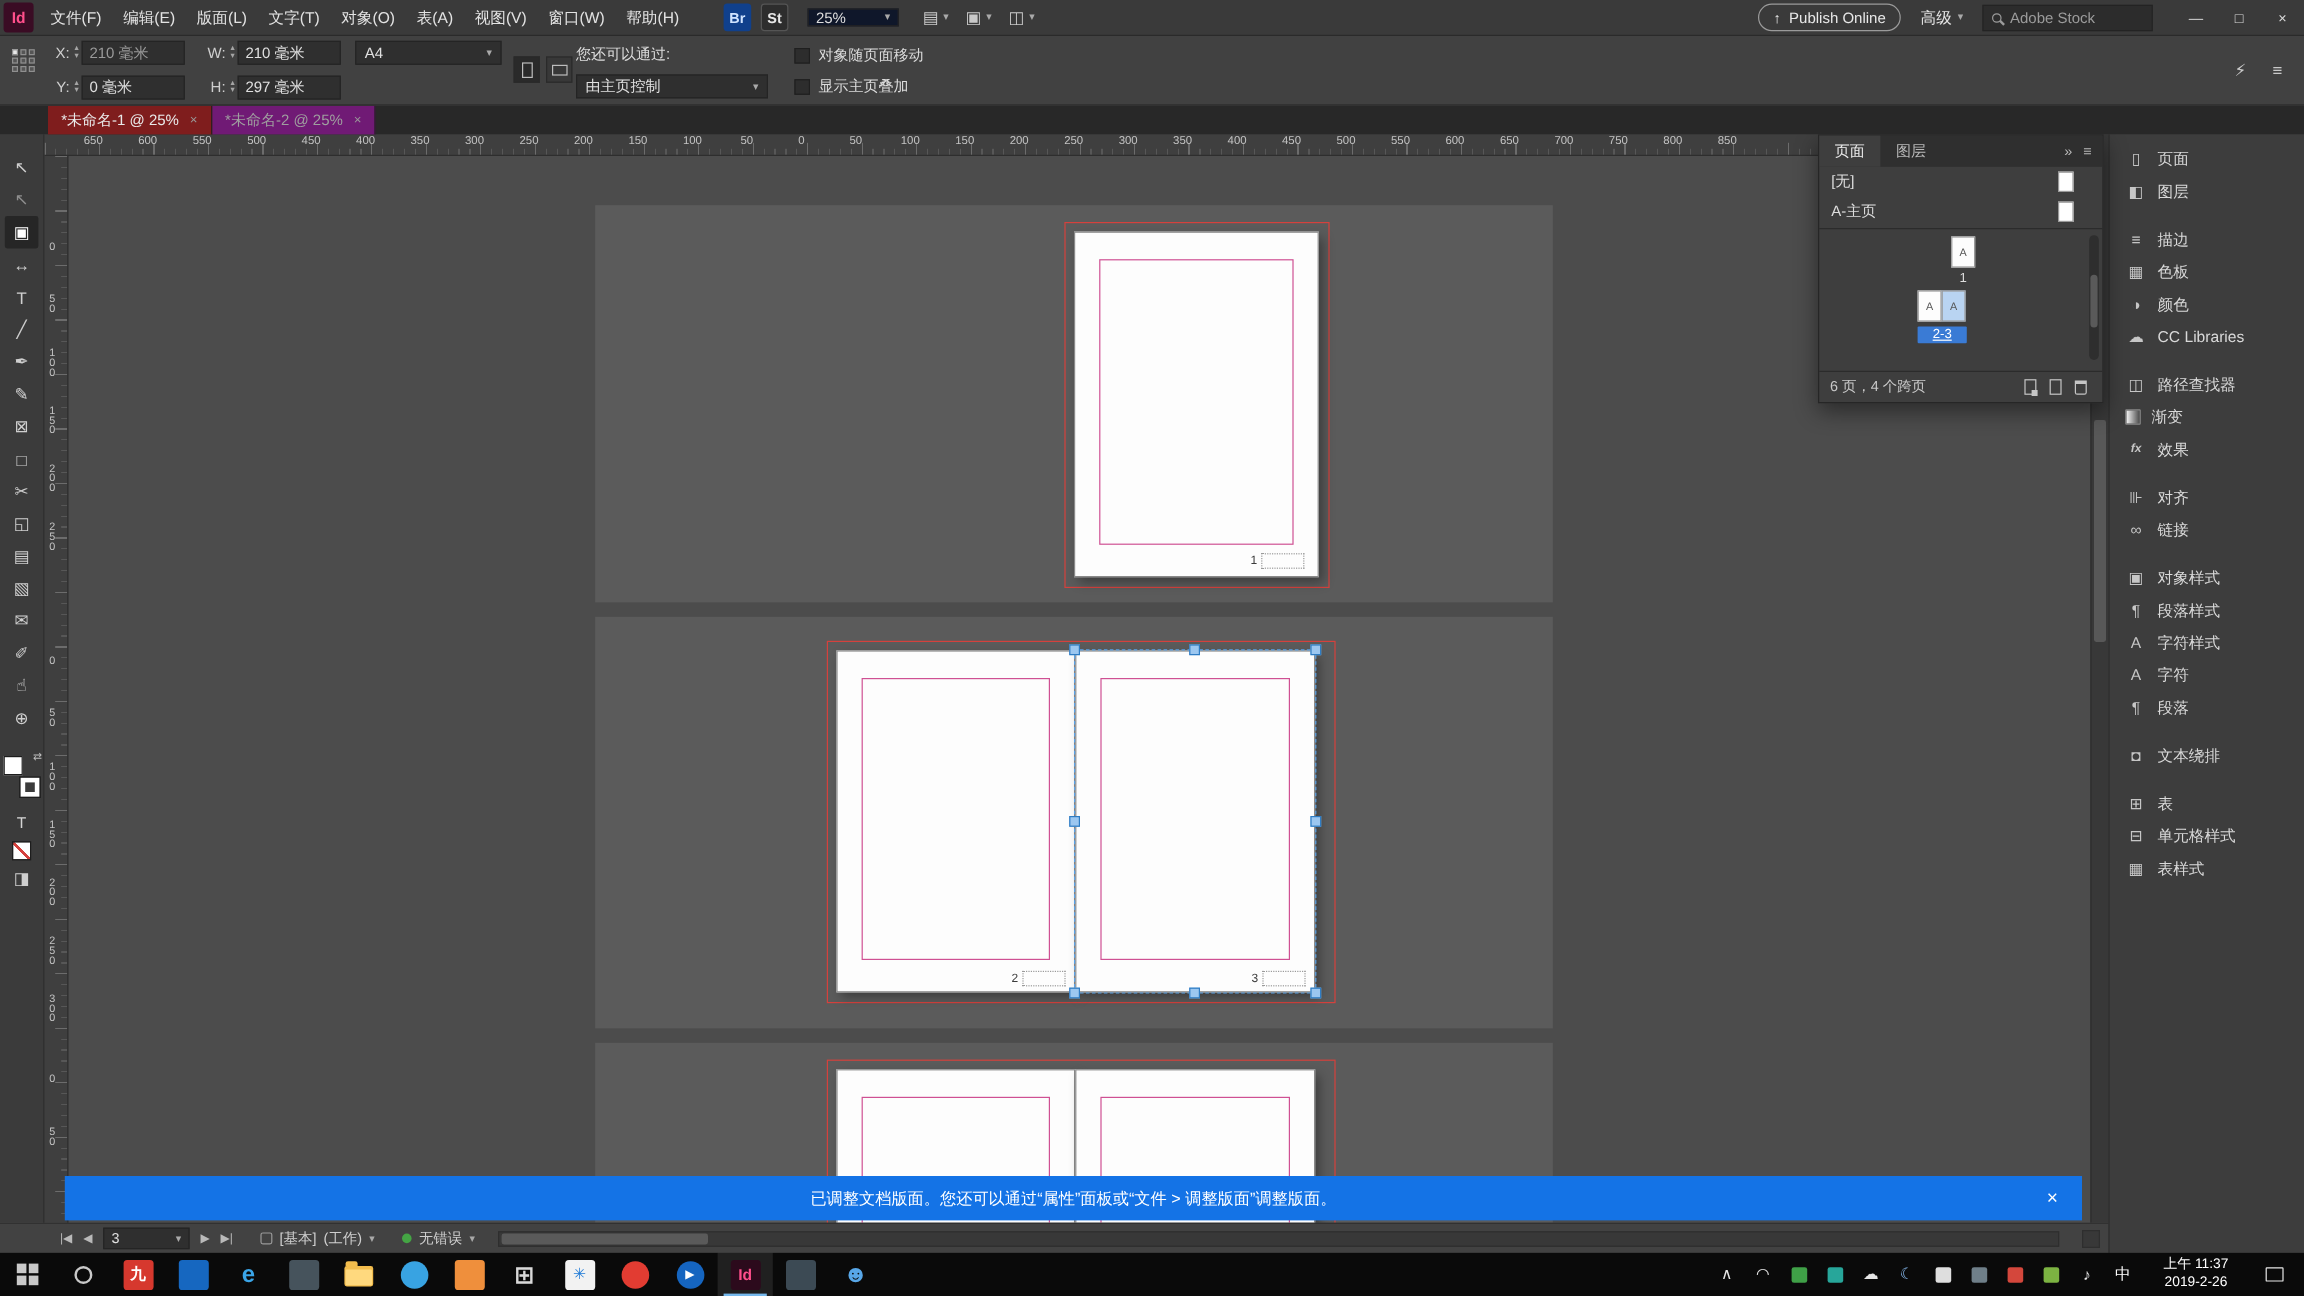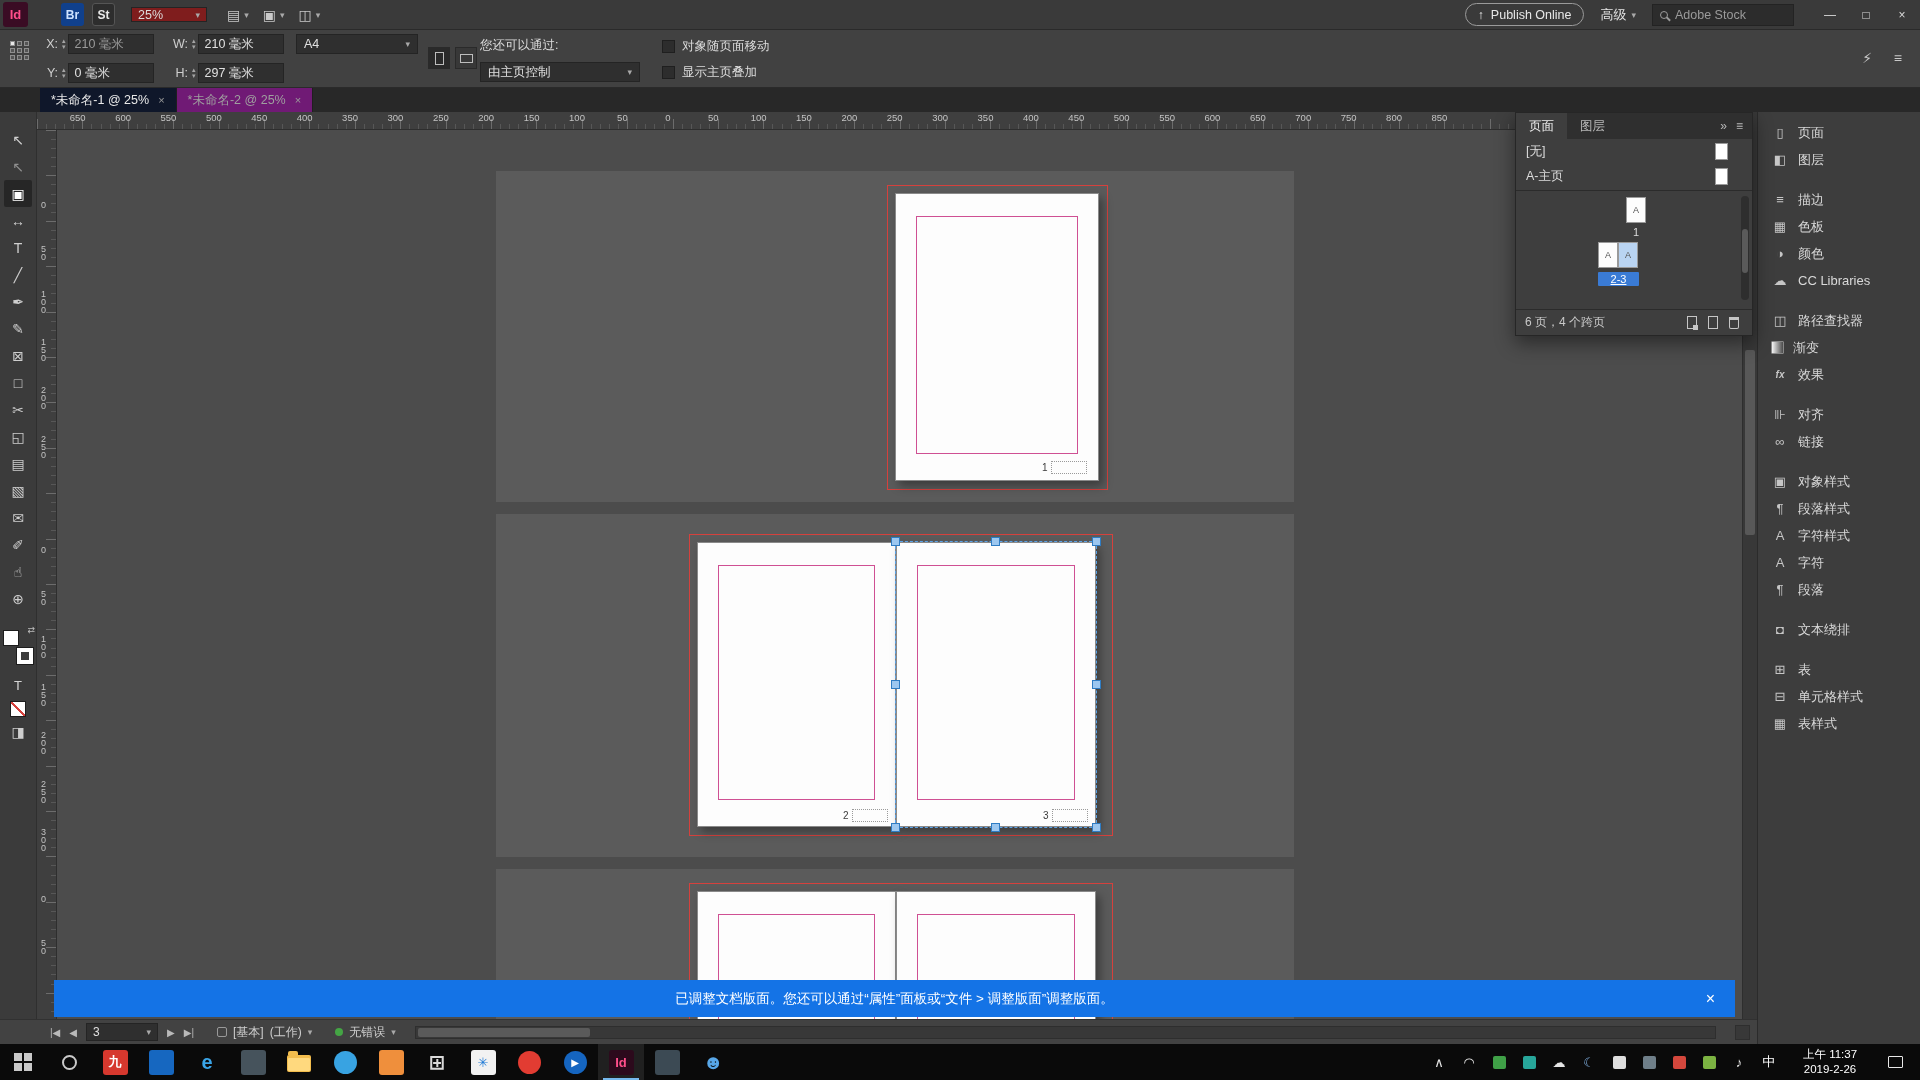--- a/index.html
+++ b/index.html
@@ -8,21 +8,21 @@
   #root{position:relative;width:1920px;height:1080px;background:#4c4c4c;color:#ddd;font-size:13px;overflow:hidden;}
 
   
   .menubar{position:absolute;top:0;left:0;right:0;height:30px;background:#3a3a3a;display:flex;align-items:center;border-bottom:1px solid #2a2a2a;z-index:50;}
   .app-logo{width:25px;height:25px;margin:0 5px 0 3px;background:#3a0c24;color:var(--indesign-pink,#ff4f8b);font-weight:bold;font-size:13px;display:flex;align-items:center;justify-content:center;border-radius:3px;}
   .menus{display:flex;align-items:center;}
   .menu-item{padding:0 9px;line-height:30px;color:#e3e3e3;font-size:13px;white-space:nowrap;}
   .mini-tile{width:23px;height:23px;border-radius:3px;display:flex;align-items:center;justify-content:center;font-size:12px;font-weight:bold;margin-left:8px;}
   .br-tile{background:#10408c;color:#cfe3ff;margin-left:28px;}
   .st-tile{background:#2d2d2d;color:#e8e8e8;border:1px solid #555;}
-  .zoom-box{display:flex;align-items:center;margin-left:16px;background:#7f1d1d;border:1px solid #242424;height:15px;padding:0 6px;width:76px;justify-content:space-between;color:#ddd;font-size:12.5px;}
+  .zoom-box{display:flex;align-items:center;margin-left:16px;background:#0f172a;border:1px solid #242424;height:15px;padding:0 6px;width:76px;justify-content:space-between;color:#ddd;font-size:12.5px;}
   .chev{font-size:9px;color:#a9a9a9;}
   .viewbtns{display:flex;align-items:center;margin-left:20px;gap:14px;}
   .viewbtn{display:flex;align-items:center;gap:4px;color:#c9c9c9;font-size:14px;}
   .mb-right{margin-left:auto;display:flex;align-items:center;}
   .publish-btn{height:23px;border:1px solid #9a9a9a;border-radius:12px;display:flex;align-items:center;padding:0 12px;gap:7px;color:#e8e8e8;font-size:12.5px;white-space:nowrap;}
   .pub-ic{font-size:12px;}
   .adv{margin-left:16px;display:flex;align-items:center;gap:5px;color:#e3e3e3;font-size:13px;}
   .stock-box{margin-left:16px;width:142px;height:22px;background:#2c2c2c;border:1px solid #232323;display:flex;align-items:center;padding:0 7px;gap:7px;color:#9b9b9b;font-size:12.5px;}
   .mag{width:8px;height:8px;border:1.5px solid #9b9b9b;border-radius:50%;position:relative;flex-shrink:0;}
   .mag::after{content:"";position:absolute;width:5px;height:1.5px;background:#9b9b9b;transform:rotate(45deg);right:-4px;bottom:-2px;}
@@ -53,21 +53,21 @@
   .c-liquid{left:480px;top:32px;width:160px;}
   .cb{position:absolute;display:flex;align-items:center;gap:7px;font-size:12.5px;color:#dcdcdc;}
   .cb .box{width:13px;height:13px;background:#2d2d2d;border:1px solid #1f1f1f;flex-shrink:0;}
   .c-cb1{left:662px;top:8px;} .c-cb2{left:662px;top:34px;}
   .cp-right-ic{position:absolute;color:#c9c9c9;font-size:14px;top:20px;}
   .qa{right:48px;} .cpm{right:18px;}
 
   
   .tabbar{position:absolute;top:88px;left:0;right:0;height:24px;background:#282828;display:flex;align-items:stretch;padding-left:40px;z-index:48;}
   .doc-tab{display:flex;align-items:center;padding:0 11px;gap:9px;font-size:12.5px;background:#701a75;color:#9f9f9f;border-right:1px solid #1f1f1f;white-space:nowrap;}
-  .doc-tab.active{background:#0f172a;color:#e9e9e9;}
+  .doc-tab.active{background:#7f1d1d;color:#e9e9e9;}
   .tab-close{font-size:11px;color:#9a9a9a;}
 
   
   .tools{position:absolute;left:0;top:112px;width:37px;bottom:61px;background:#3b3b3b;border-right:1px solid #2f2f2f;z-index:40;display:flex;flex-direction:column;align-items:center;padding-top:14px;}
   .tool-list{display:flex;flex-direction:column;align-items:center;}
   .tool{width:28px;height:27px;display:flex;align-items:center;justify-content:center;font-size:14px;color:#cfcfcf;border-radius:2px;}
   .tool.active-tool{background:#262626;color:#fff;}
   .tool.hollow{color:#8f8f8f;}
   .swatchwidget{position:relative;width:30px;height:36px;margin-top:16px;}
   .fillsw{position:absolute;left:0;top:2px;width:16px;height:16px;background:#fff;border:1px solid #1d1d1d;}
@@ -193,20 +193,32 @@
   .ac-icon{width:15px;height:12px;border:1px solid #e8e8e8;border-radius:1px;}
   .show-desktop{width:6px;border-left:1px solid #3a3a3a;}
 </style>
 </head>
 <body>
 
 <div id="root">
 
   <div class="menubar">
     <div class="app-logo">Id</div>
+    <div class="menus">
+
+    <span class="menu-item">文件(F)</span>
+        <span class="menu-item">编辑(E)</span>
+        <span class="menu-item">版面(L)</span>
+        <span class="menu-item">文字(T)</span>
+        <span class="menu-item">对象(O)</span>
+        <span class="menu-item">表(A)</span>
+        <span class="menu-item">视图(V)</span>
+        <span class="menu-item">窗口(W)</span>
+        <span class="menu-item">帮助(H)</span>
+      </div>
     <div class="mini-tile br-tile">Br</div>
     <div class="mini-tile st-tile">St</div>
     <div class="zoom-box">
       <span>25%</span>
       <span class="chev">▾</span>
     </div>
     <div class="viewbtns">
 
         <span class="viewbtn">
           <span>▤</span>

